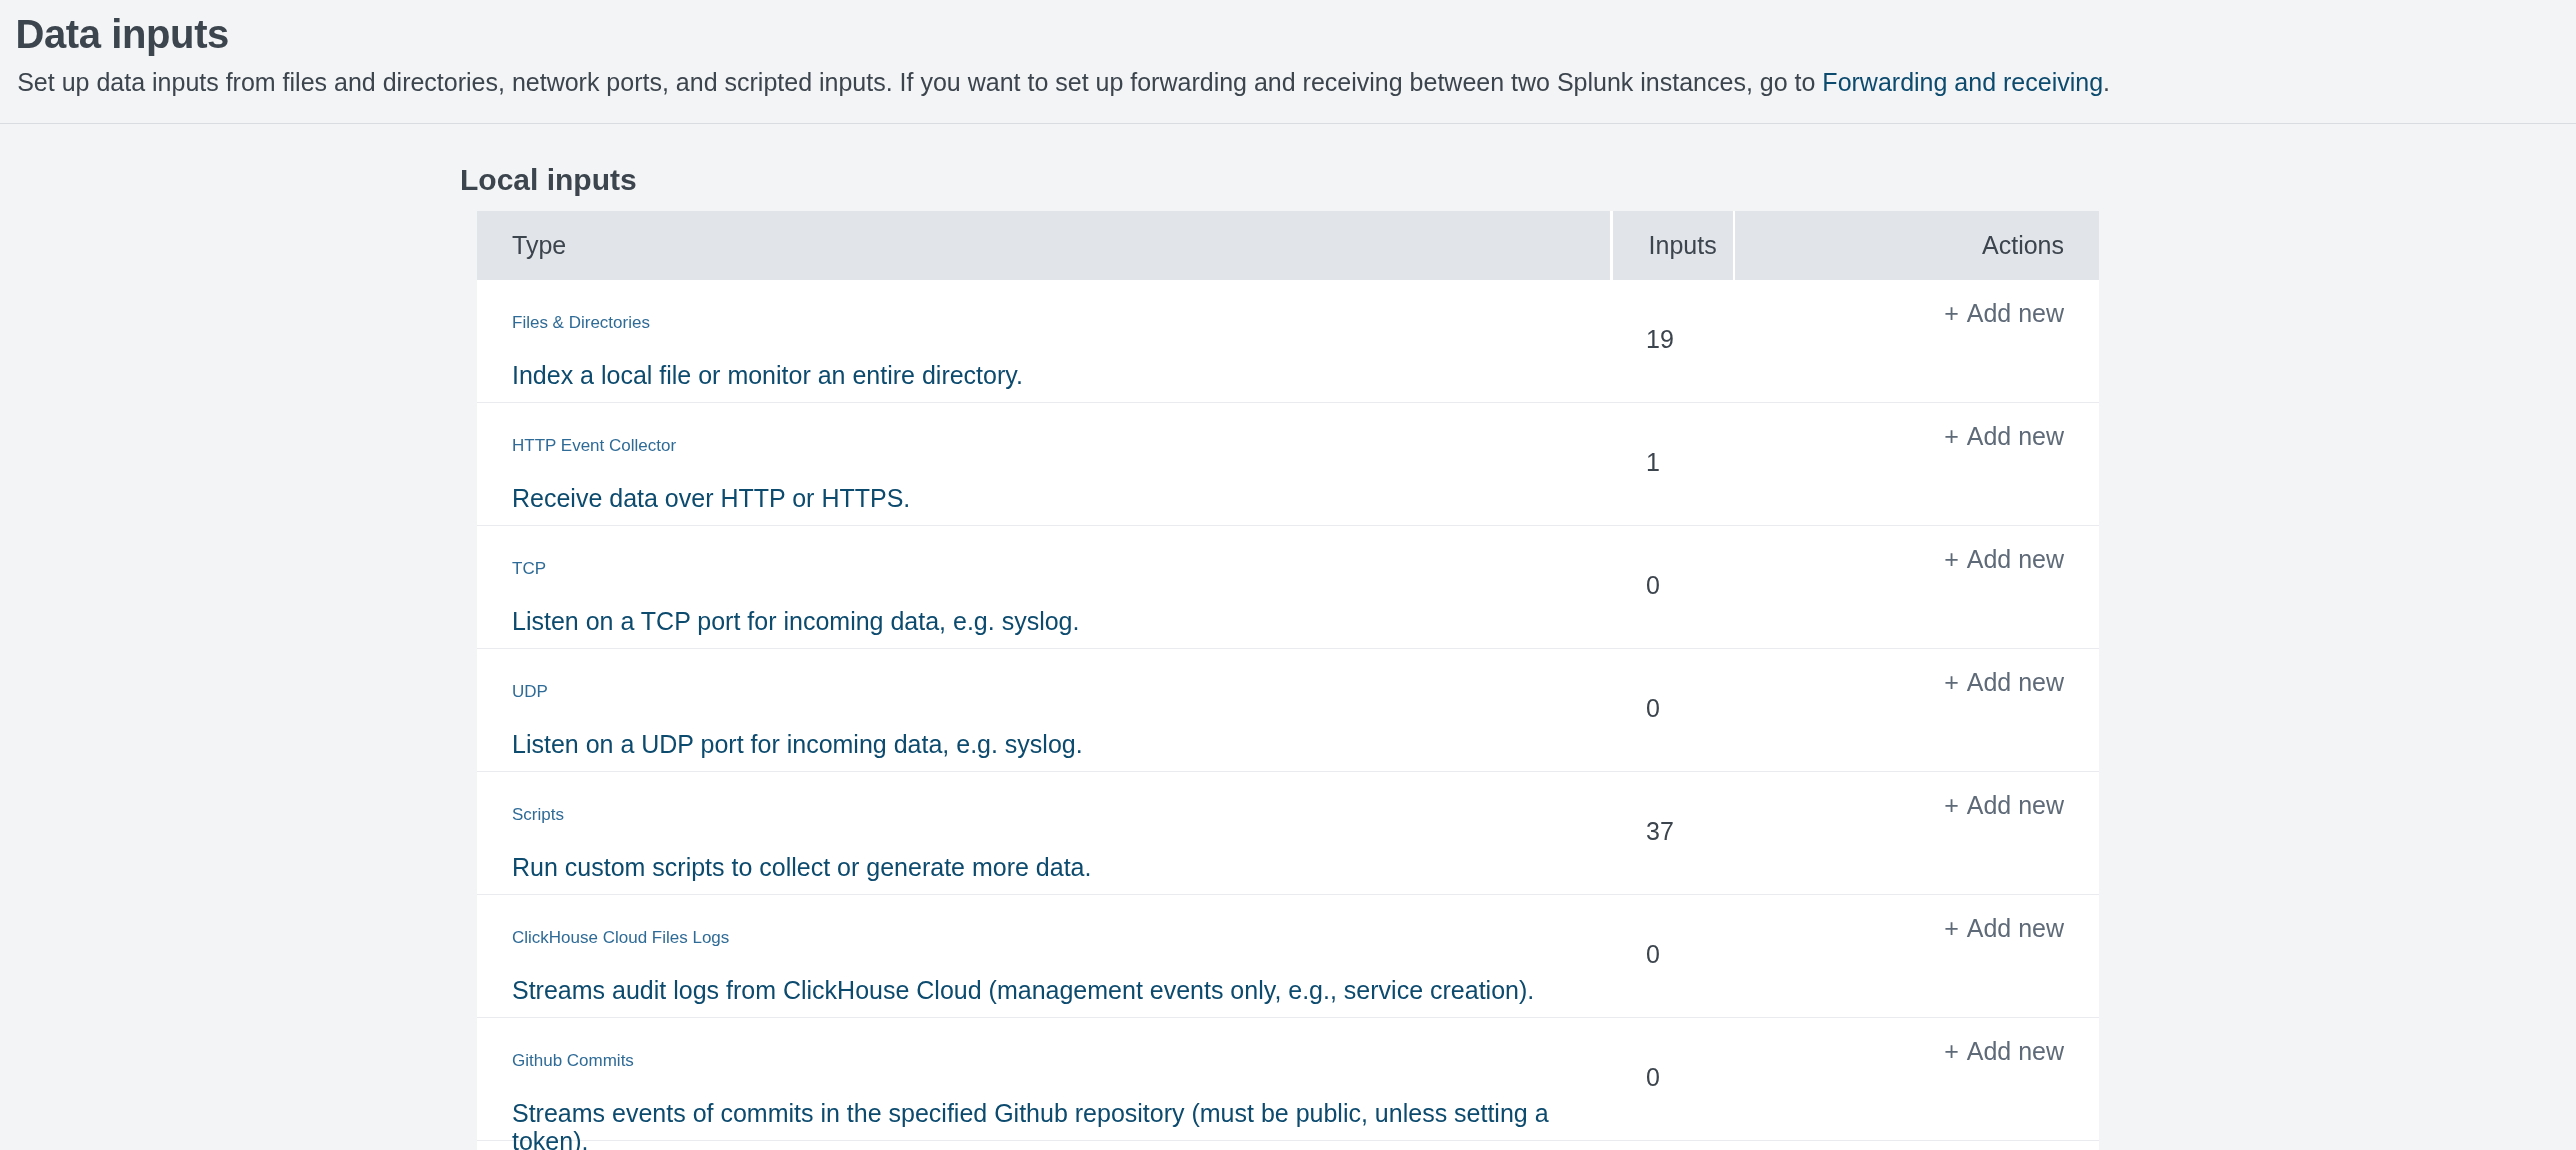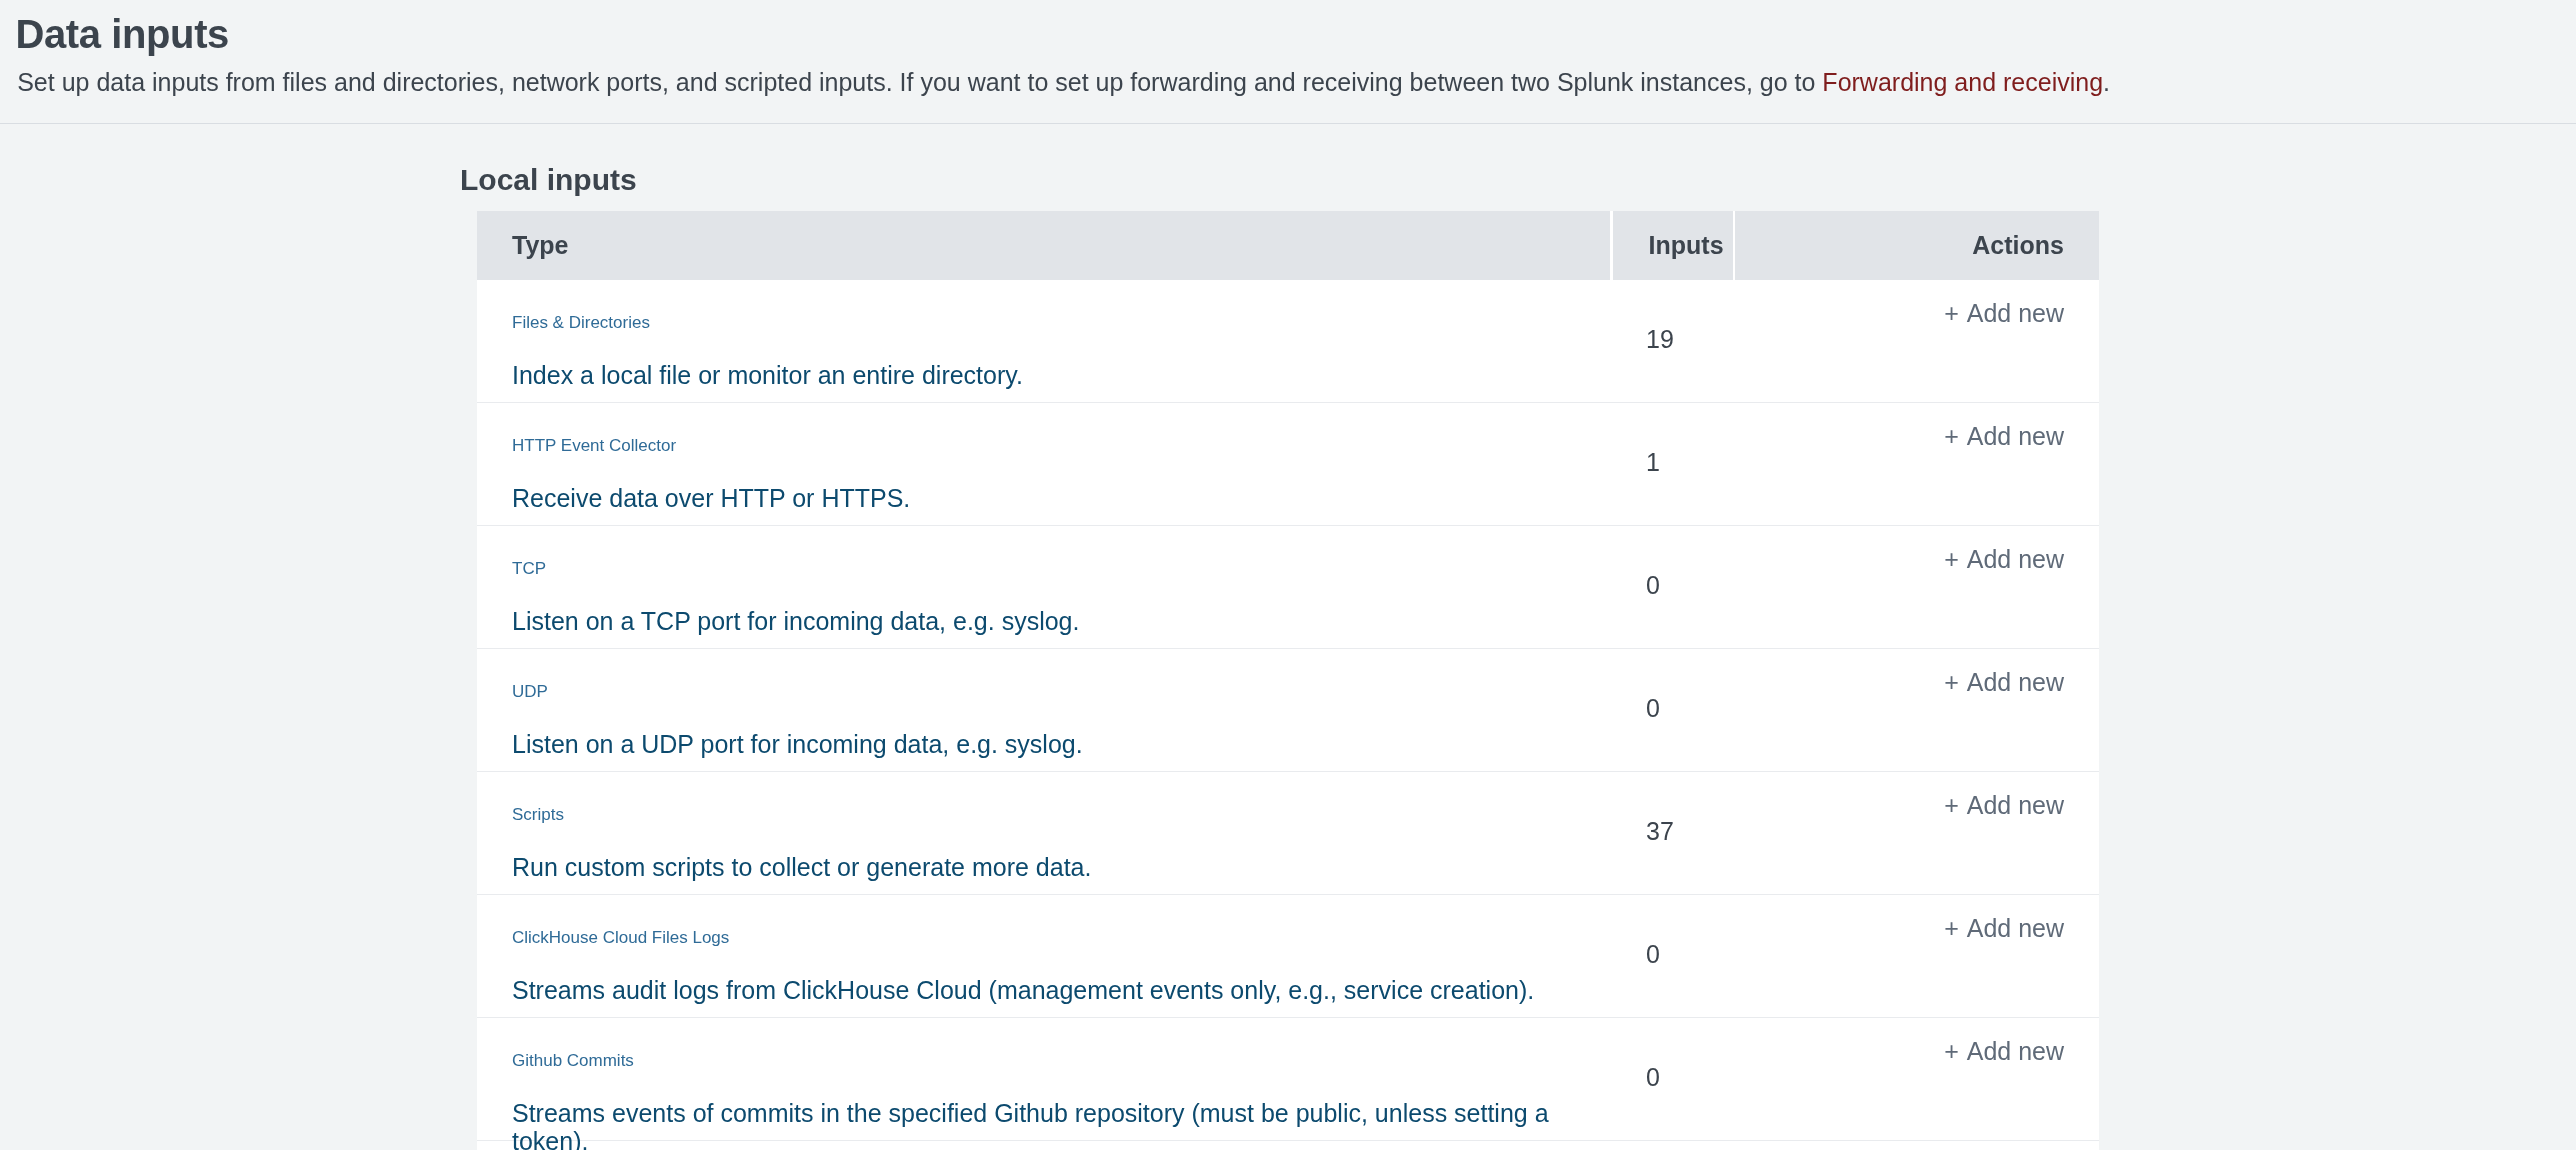--- a/index.html
+++ b/index.html
@@ -25,21 +25,21 @@
     line-height: 48px;
     font-weight: 700;
     letter-spacing: -0.4px;
   }
   .page-subtitle {
     margin: 7px 0 0 1.7px;
     font-size: 25px;
     line-height: 35px;
   }
   a.text-link {
-    color: #7f1d1d;
+    color: #0c4a6e;
     text-decoration: none;
     cursor: pointer;
   }
 
   
   .section {
     margin: 38px 0 0 460px;
   }
   .section-heading {
     margin: 0;
@@ -57,21 +57,21 @@
   .t-header {
     display: flex;
     height: 69px;
     background: #ffffff;
   }
   .t-header .hcell {
     background: #e1e4e8;
     display: flex;
     align-items: center;
     font-size: 25px;
-    font-weight: 700;
+    font-weight: 400;
     color: #3c444d;
   }
   .h-type   { width: 1133px; padding-left: 35px; }
   .h-inputs { width: 120px;  padding-left: 36px; margin-left: 2.6px; }
   .h-actions{ flex: 1; justify-content: flex-end; padding-right: 35px; margin-left: 2.6px; }
 
   .t-row {
     display: flex;
     height: 123px;
     border-bottom: 1.7px solid #e9ebee;

